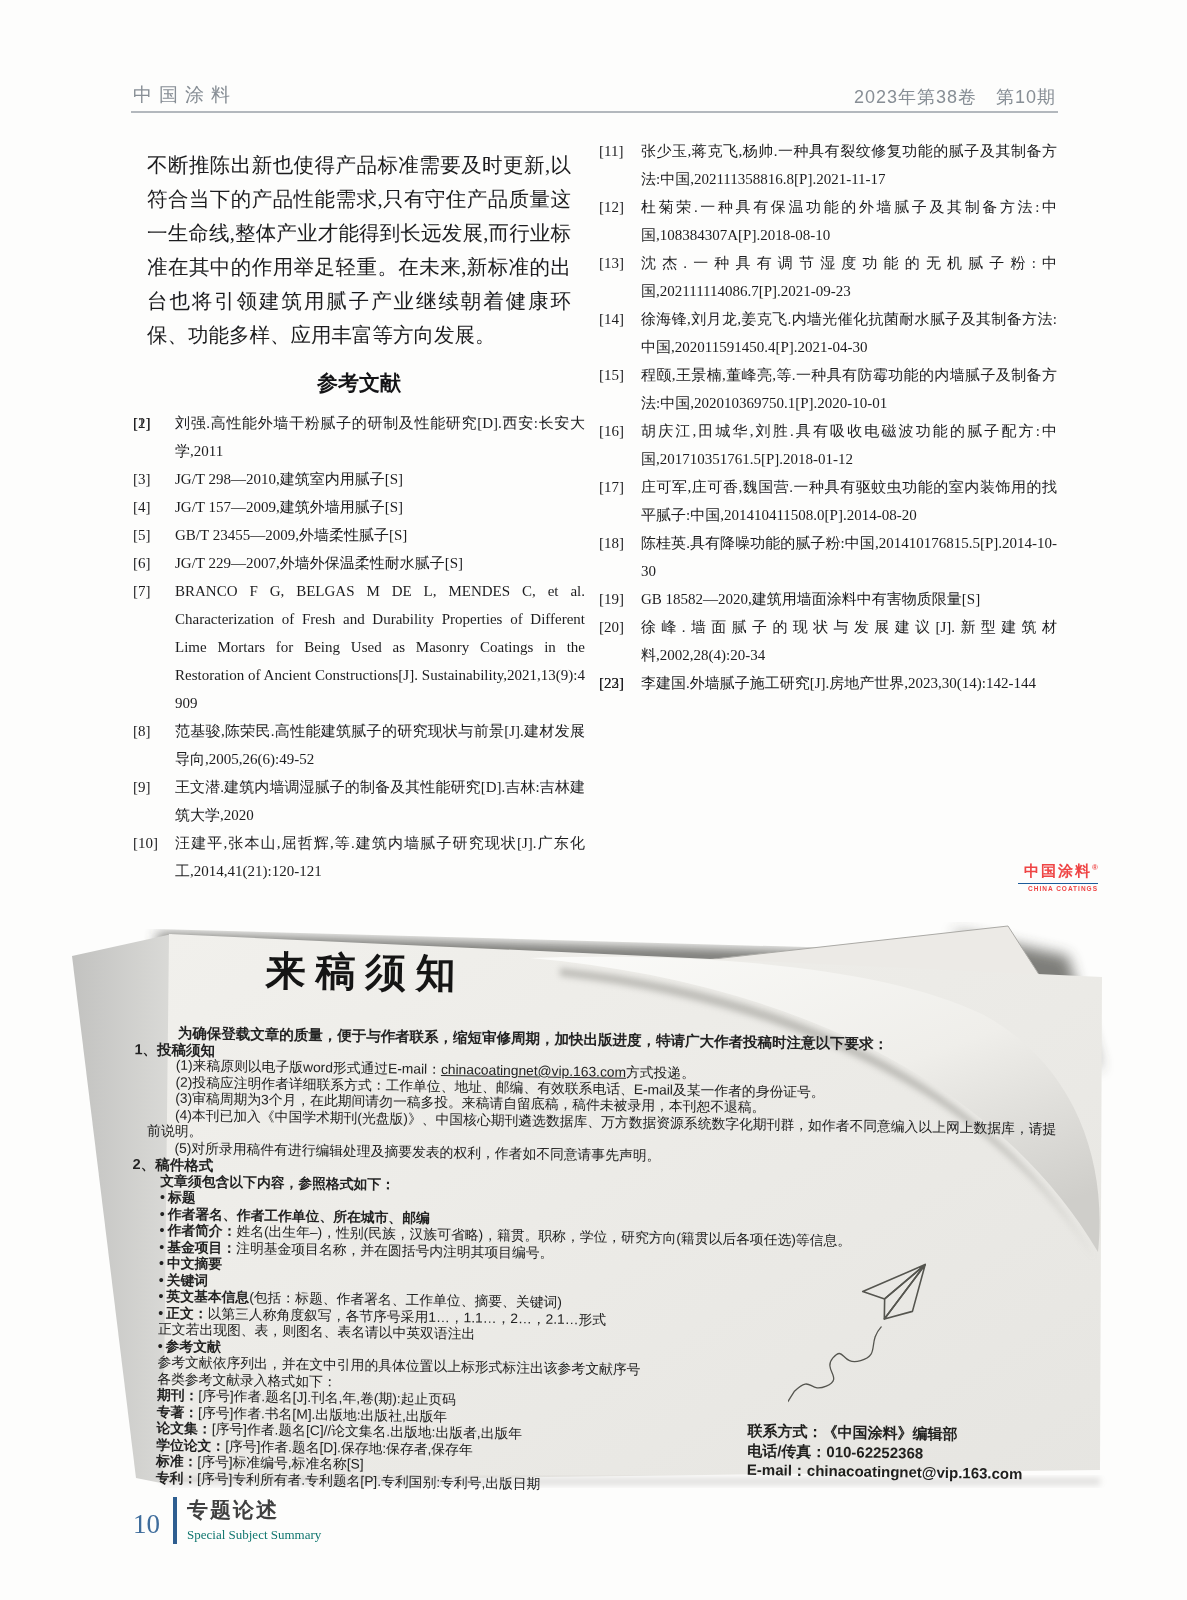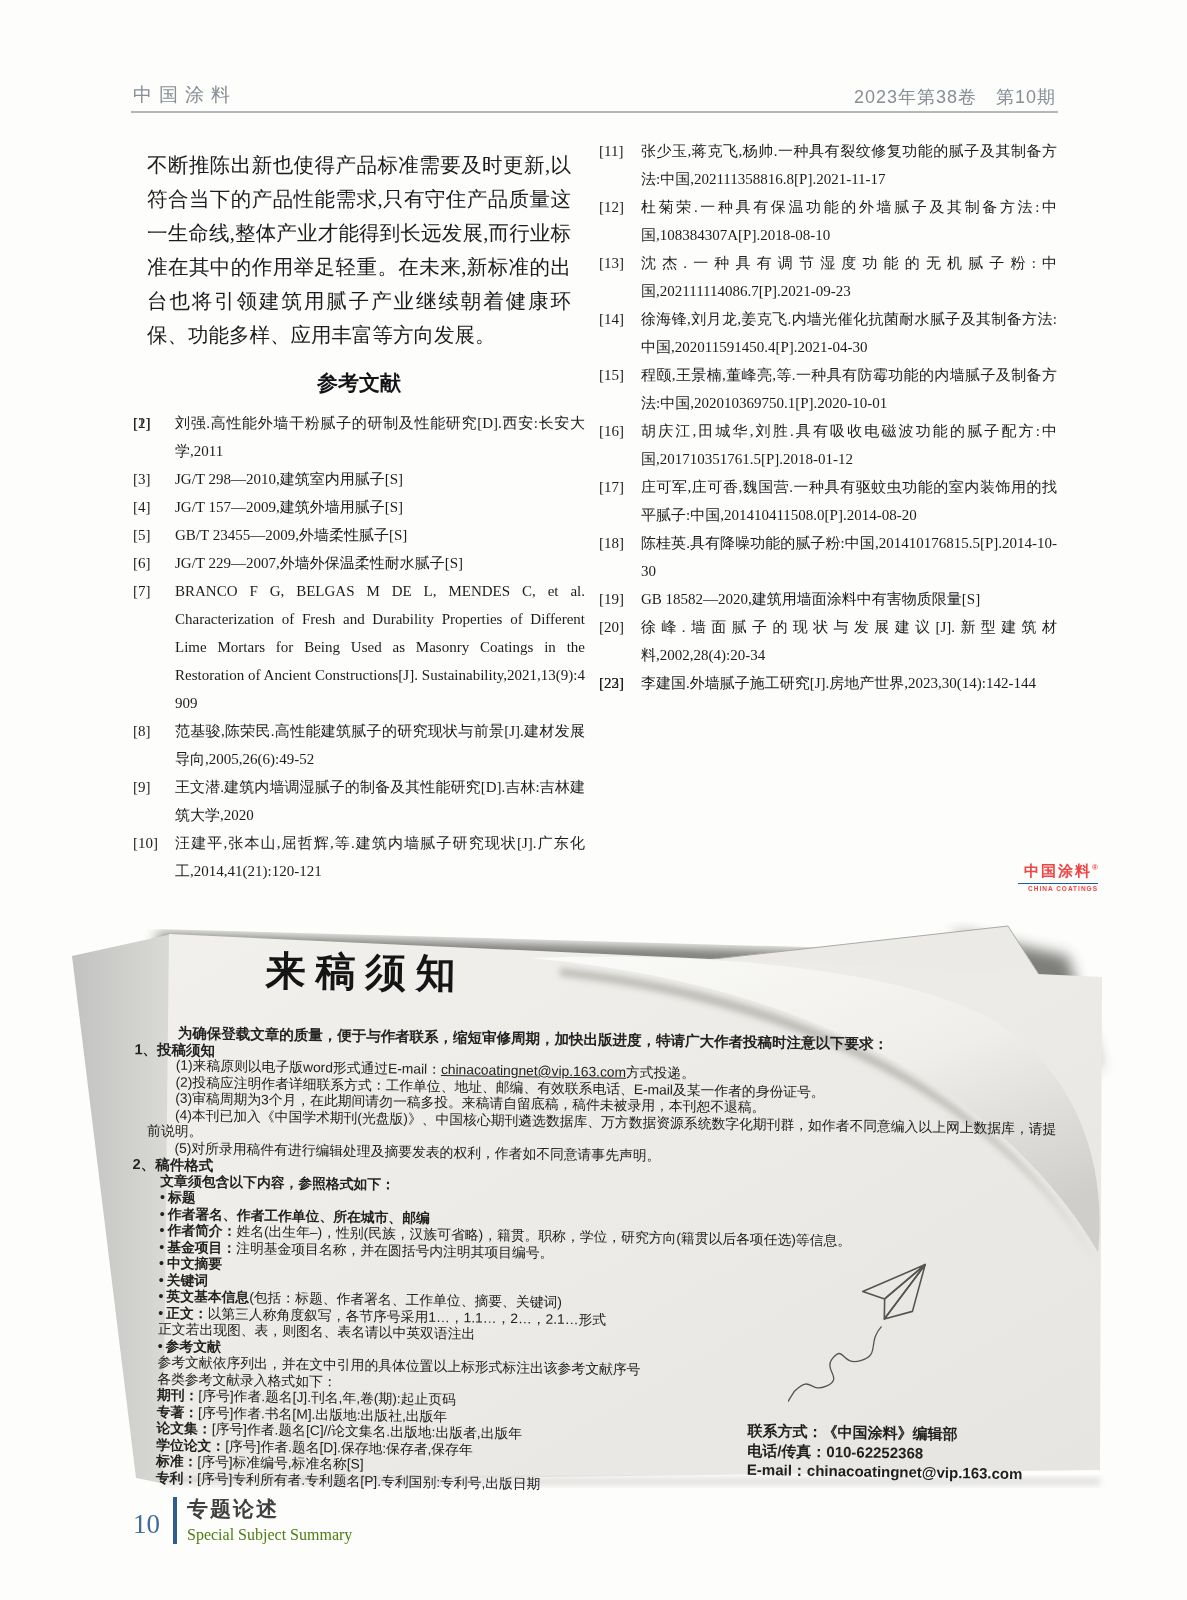--- a/index.html
+++ b/index.html
@@ -55,21 +55,21 @@
              line-height:19.5px;white-space:nowrap;}
   .n-contact p{margin:0;}
   .plane{position:absolute;left:735px;top:318px;}
 
   
   .ftr{position:absolute;left:133px;top:1495px;display:flex;align-items:center;}
   .ftr-num{font-size:27px;color:#3f6d9c;margin-top:9px;}
   .ftr-bar{width:4px;height:47px;background:#2e5e90;margin:2px 10px 0 13px;}
   .ftr-cn{font-size:21px;font-weight:bold;color:#404040;letter-spacing:2px;
           font-family:"Liberation Sans","DejaVu Sans",sans-serif;}
-  .ftr-en{font-size:16px;color:#4d7c0f;margin-top:3px;}
+  .ftr-en{font-size:13px;color:#0f766e;margin-top:3px;}
 </style>
 </head>
 <body>
 
 <div class="page">
 
   <span class="hdr-left">中国涂料</span>
   <span class="hdr-right">2023年第38卷　第10期</span>
   <div class="hdr-rule"></div>
 

